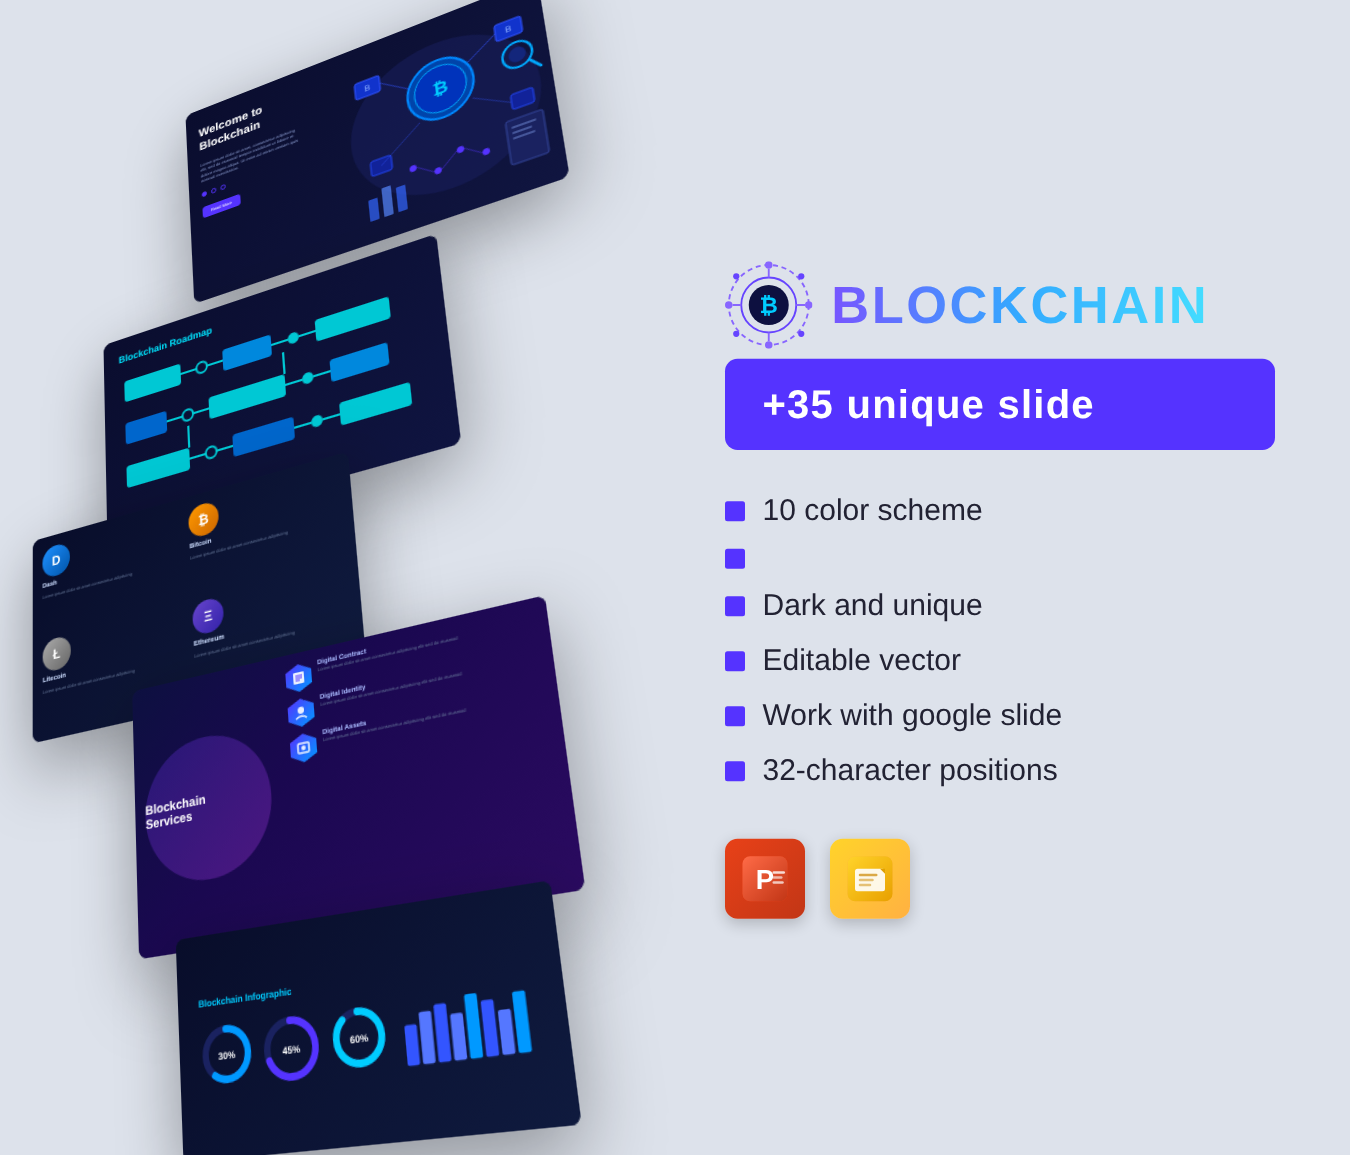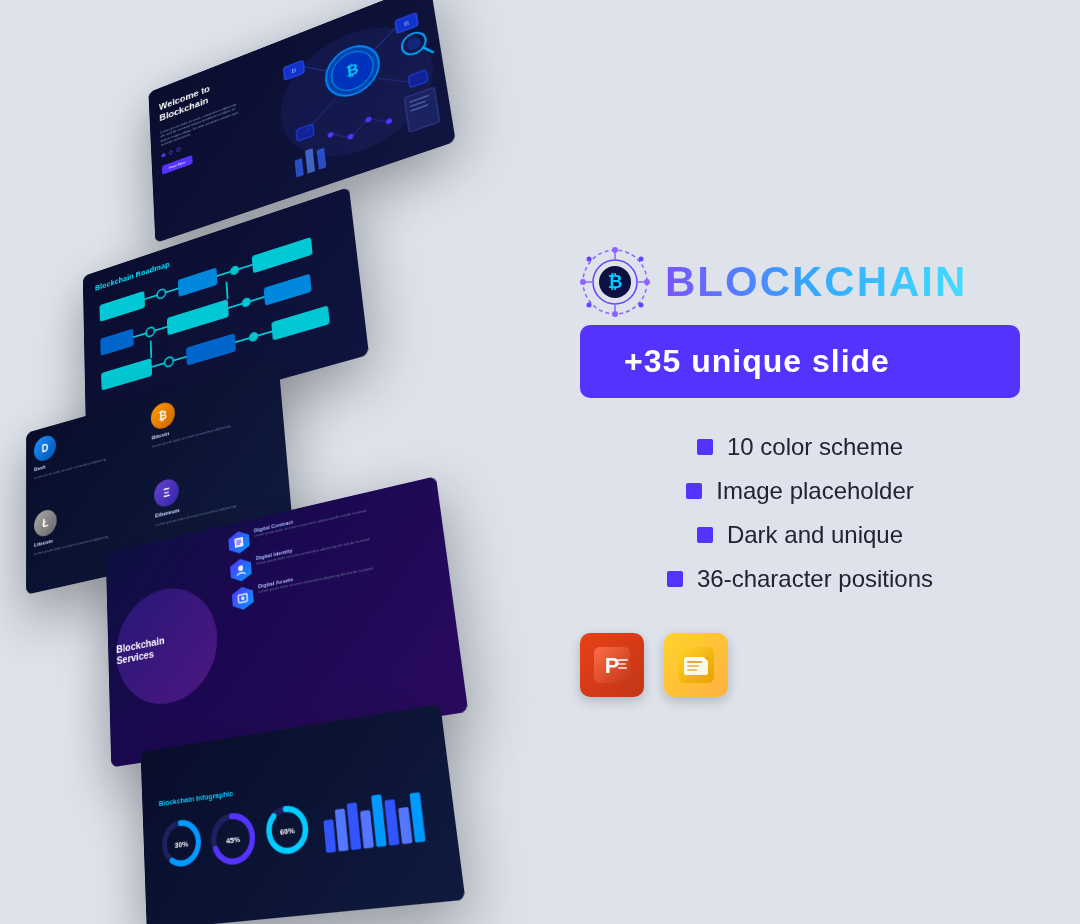--- a/index.html
+++ b/index.html
@@ -317,32 +317,31 @@
       margin-bottom: 30px;
       margin-top: 5px;
       text-align: center;
     }
 
     .unique-badge {
       background: #5533ff;
       color: white;
       font-size: 32px;
       font-weight: 900;
-      padding: 18px 44px;
+      padding: 18px 30px;
       border-radius: 10px;
       margin-bottom: 35px;
       display: inline-block;
       letter-spacing: 1px;
     }
 
     .features-list {
       display: flex;
       flex-direction: column;
       gap: 16px;
-      align-items: center;
     }
 
     .feature-item {
       display: flex;
       align-items: center;
       gap: 14px;
     }
 
     .feature-bullet {
       width: 16px;
@@ -673,33 +672,40 @@
 
   <div class="features-list">
 
     <div class="feature-item">
       <div class="feature-bullet"></div>
       <div class="feature-text">10 color scheme</div>
     </div>
 
     <div class="feature-item">
       <div class="feature-bullet"></div>
-      <div class="feature-text">Image placeholder</div>
     </div>
 
     <div class="feature-item">
       <div class="feature-bullet"></div>
       <div class="feature-text">Dark and unique</div>
     </div>
 
-
-
     <div class="feature-item">
       <div class="feature-bullet"></div>
-      <div class="feature-text">36-character positions</div>
+      <div class="feature-text">Editable vector</div>
+    </div>
+
+    <div class="feature-item">
+      <div class="feature-bullet"></div>
+      <div class="feature-text">Work with google slide</div>
+    </div>
+
+    <div class="feature-item">
+      <div class="feature-bullet"></div>
+      <div class="feature-text">32-character positions</div>
     </div>
 
   </div>
 
   <div class="app-icons">
 
     <div class="app-icon-powerpoint">
       <svg width="44" height="44" viewBox="0 0 44 44">
 
         <rect x="4" y="4" width="36" height="36" rx="6" fill="#e84118"></rect>

